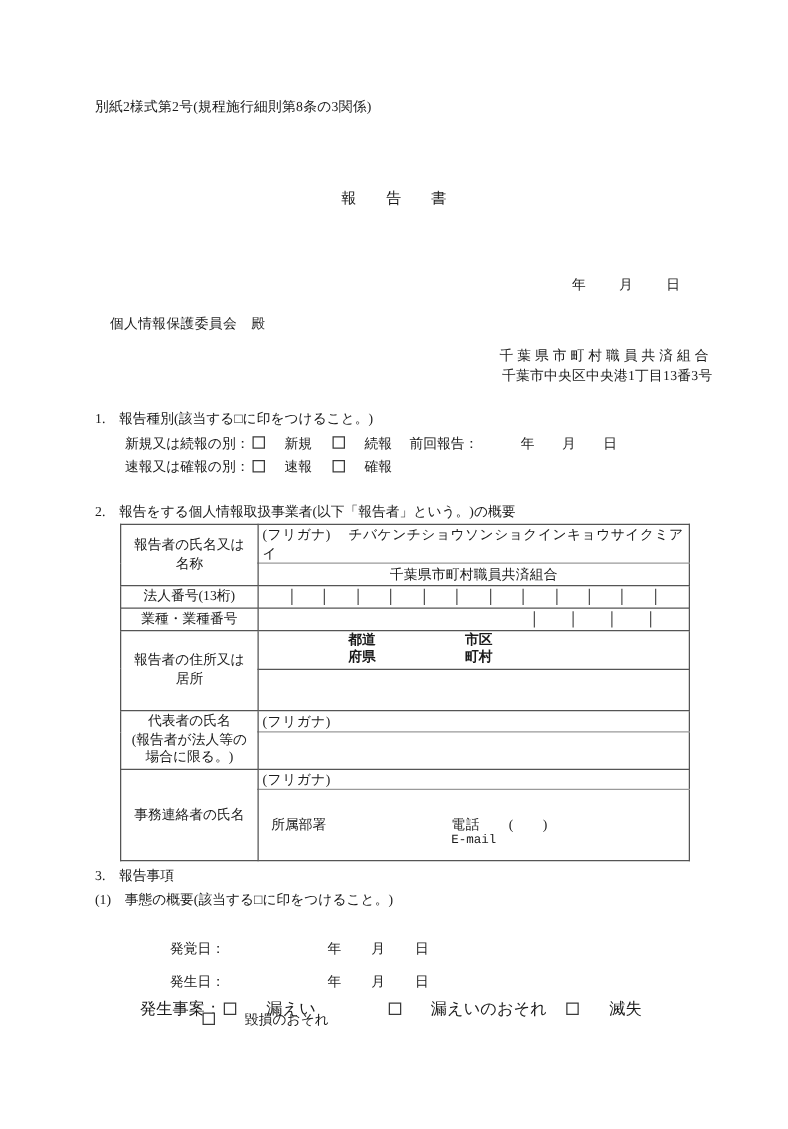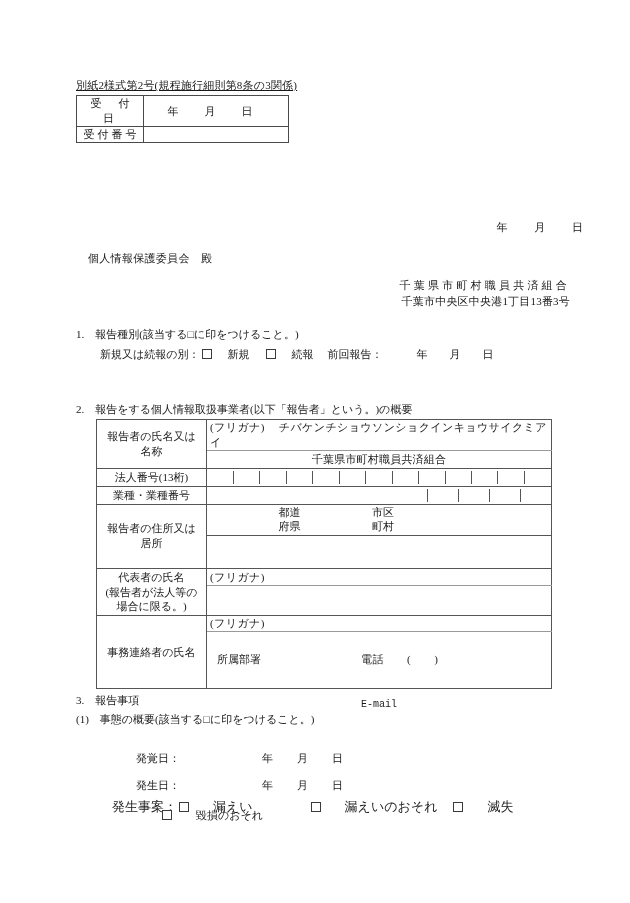--- a/index.html
+++ b/index.html
@@ -23,21 +23,20 @@
     background: #fff;
   }
 
   
   .doc-no {
     position: absolute;
     left: 76px; top: 78px;
     font-size: 11px;
     letter-spacing: 0.2px;
     white-space: nowrap;
-    text-decoration: underline;
   }
 
   
   .receipt-table {
     position: absolute;
     left: 76px; top: 95px;
     border-collapse: collapse;
     font-size: 11px;
   }
   .receipt-table td {
@@ -79,21 +78,20 @@
     font-size: 11px;
     letter-spacing: 0.3px;
   }
 
   .top-date {
     position: absolute;
     left: 0; top: 220px;
     width: 544px;
     text-align: right;
     font-size: 11px;
-    padding-left: 39px;
   }
   .top-date span { margin-left: 26px; }
 
   .addressee {
     position: absolute;
     left: 88px; top: 251px;
     font-size: 11px;
     letter-spacing: 0.3px;
   }
 
@@ -177,20 +175,21 @@
 
   .num-cell {
     height: 15px;
     padding: 0 !important;
   }
   .biz-small { height: 15px; padding: 0 !important; }
 
   .addr-head-cell {
     height: 30px;
     padding: 0 !important;
+    font-weight: bold;
   }
   .addr-head-inner {
     display: flex;
     line-height: 1.25;
     padding-top: 1px;
   }
   .addr-head-inner .c1 {
     width: 165px;
     text-align: center;
   }
@@ -219,21 +218,20 @@
   .contact-tel {
     position: absolute;
     left: 148px; top: 16px;
     letter-spacing: 0.5px;
   }
   .contact-mail {
     position: absolute;
     left: 148px; top: 31px;
     font-family: "Liberation Mono", "DejaVu Sans Mono", monospace;
     font-size: 10px;
-    margin-top: 32px;
   }
 
   
   .sec3-head {
     position: absolute;
     left: 76px; top: 693px;
     font-size: 11px;
   }
   .sec3-sub {
     position: absolute;
@@ -274,39 +272,22 @@
   }
   .lbl-date span { margin-left: 24px; }
 </style>
 </head>
 <body>
 
 <div class="page">
 
   <div class="doc-no">別紙2様式第2号(規程施行細則第8条の3関係)</div>
 
-  <table class="receipt-table">
-    <tbody>
-        <tr>
-      <td class="lbl">受　付　日</td>
-      <td class="val">
-        <div class="date-inline">
-          <span>年</span>
-          <span>月</span>
-          <span>日</span>
-        </div>
-      </td>
-    </tr>
-    <tr>
-      <td class="lbl">受付番号</td>
-      <td class="val"></td>
-    </tr>
-  </tbody>
-    </table>
-
+
+  <div class="doc-title">報　告　書</div>
 
 
   <div class="top-date lbl-date">
     <span>年</span>
     <span>月</span>
     <span>日</span>
   </div>
 
   <div class="addressee">個人情報保護委員会　殿</div>
 
@@ -314,20 +295,23 @@
     <div class="org-name">千葉県市町村職員共済組合</div>
     <div class="org-addr">千葉市中央区中央港1丁目13番3号</div>
   </div>
 
   <div class="sec1-head">1.　報告種別(該当する□に印をつけること。)</div>
 
   <div class="sec1-row1">
     <span>新規又は続報の別：</span><span class="cb"></span><span class="sp-sm"></span><span>新規</span><span class="sp-sm"></span><span class="cb"></span><span class="sp-sm"></span><span>続報</span><span class="sp-sm"></span><span>前回報告：</span><span class="sp-lg"></span><span>年</span><span class="sp-md"></span><span>月</span><span class="sp-md"></span><span>日</span>
   </div>
 
+  <div class="sec1-row2">
+    <span>速報又は確報の別：</span><span class="cb"></span><span class="sp-sm"></span><span>速報</span><span class="sp-sm"></span><span class="cb"></span><span class="sp-sm"></span><span>確報</span>
+  </div>
 
   <div class="sec2-head">2.　報告をする個人情報取扱事業者(以下「報告者」という。)の概要</div>
 
   <table class="main-table">
     <colgroup>
       <col style="width:110px">
       <col>
     </colgroup>
 
     <tbody>

